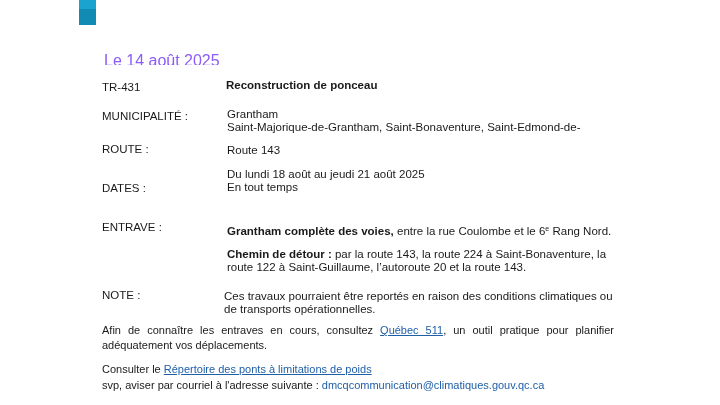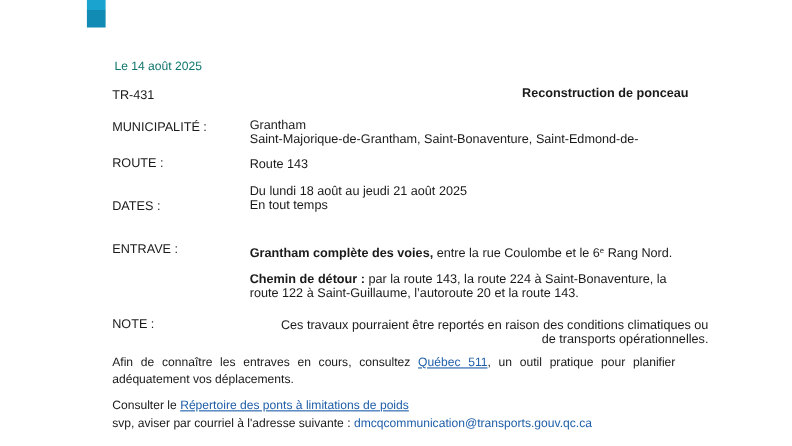--- a/index.html
+++ b/index.html
@@ -6,42 +6,42 @@
     body {
       width: 720px; height: 405px; overflow: hidden; background: #ffffff;
       font-family: "Liberation Sans", sans-serif; color: #1a1a1a;
       position: relative;
     }
     .logo-bar {
       position: absolute; left: 79px; top: 0; width: 17px; height: 25px;
       background: linear-gradient(#1aa3cf 0%, #1aa3cf 35%, #118bb3 35%, #118bb3 100%);
     }
     .date {
-      position: absolute; left: 104px; top: 53px; font-size: 11px;
-      height: 12px; overflow: hidden; line-height: 16px; color: #0f766e;
+      position: absolute; left: 104px; top: 53px; font-size: 16px;
+      height: 12px; overflow: hidden; line-height: 16px; color: #8b5cf6;
     }
     .row { position: absolute; font-size: 11.5px; line-height: 13px; }
     .label { left: 102px; font-weight: normal; }
     .value { left: 227px; width: 400px; }
     .bold { font-weight: bold; }
     .para { position: absolute; left: 102px; font-size: 11px; line-height: 15px; }
     .justify { width: 512px; text-align: justify; text-align-last: left; }
     a.link { color: #1f5fa8; text-decoration: underline; }
     a.plain { color: #1f5fa8; text-decoration: none; }
     sup { font-size: 7px; vertical-align: 4px; }
   </style>
 </head>
 <body>
 
 <div class="logo-bar"></div>
 
 <div class="date">Le 14 août 2025</div>
 
 <div class="row label" style="top:81px;">TR-431</div>
-<div class="row value bold" style="left:226px; top:79px;text-align:right;">Reconstruction de ponceau</div>
+<div class="row value bold" style="left:226px; top:79px;">Reconstruction de ponceau</div>
 
 <div class="row label" style="top:110px;">MUNICIPALITÉ :</div>
 <div class="row value" style="top:108px; width:420px;">
   <div>Grantham</div>
   <div>Saint-Majorique-de-Grantham, Saint-Bonaventure, Saint-Edmond-de-</div>
 </div>
 
 <div class="row label" style="top:143px;">ROUTE :</div>
 <div class="row value" style="top:144px;">Route 143</div>
 
@@ -55,28 +55,28 @@
 <div class="row value" style="top:222px; width:420px;">
   <span class="bold">Grantham complète des voies,</span><span> entre la rue Coulombe et le 6</span><sup>e</sup><span> Rang Nord.</span>
 </div>
 
 <div class="row value" style="top:248px; width:420px;">
   <div><span class="bold">Chemin de détour :</span><span> par la route 143, la route 224 à Saint-Bonaventure, la</span></div>
   <div>route 122 à Saint-Guillaume, l’autoroute 20 et la route 143.</div>
 </div>
 
 <div class="row label" style="top:289px;">NOTE :</div>
-<div class="row value" style="left:224px; top:290px; width:420px;text-align:right;">
+<div class="row value" style="left:224px; top:290px; width:420px;">
   <div>Ces travaux pourraient être reportés en raison des conditions climatiques ou</div>
   <div>de transports opérationnelles.</div>
 </div>
 
 <div class="para justify" style="top:323px;">
   <span>Afin de connaître les entraves en cours, consultez </span><a class="link">Québec 511</a><span>, un outil pratique pour planifier adéquatement vos déplacements.</span>
 </div>
 
 <div class="para" style="top:362px;">
   <span>Consulter le </span><a class="link">Répertoire des ponts à limitations de poids</a>
 </div>
 
 <div class="para" style="top:378px; line-height:14px;">
-  <div><span>svp, aviser par courriel à l'adresse suivante : </span><a class="plain">dmcqcommunication@transports.gouv.qc.ca</a></div>
+  <div><span>svp, aviser par courriel à l'adresse suivante : </span><a class="plain">dmcqcommunication@climatiques.gouv.qc.ca</a></div>
 </div>
 
 </body></html>

